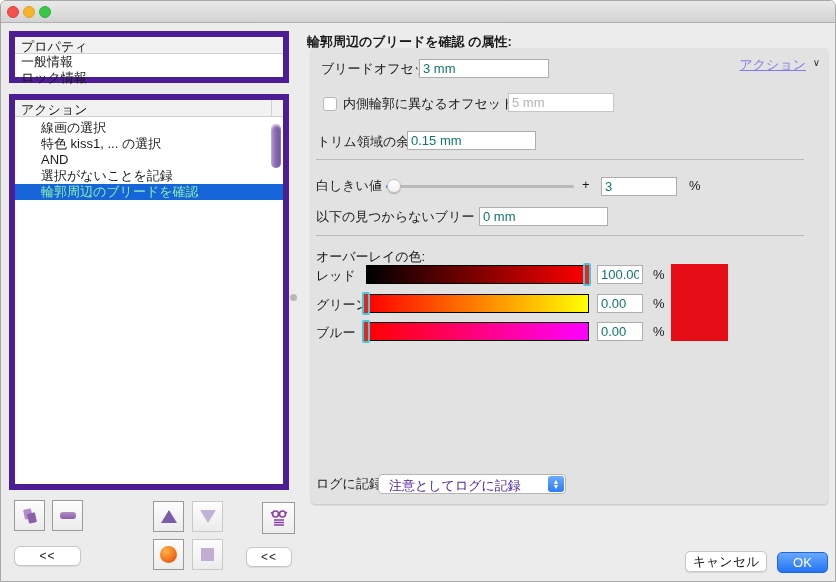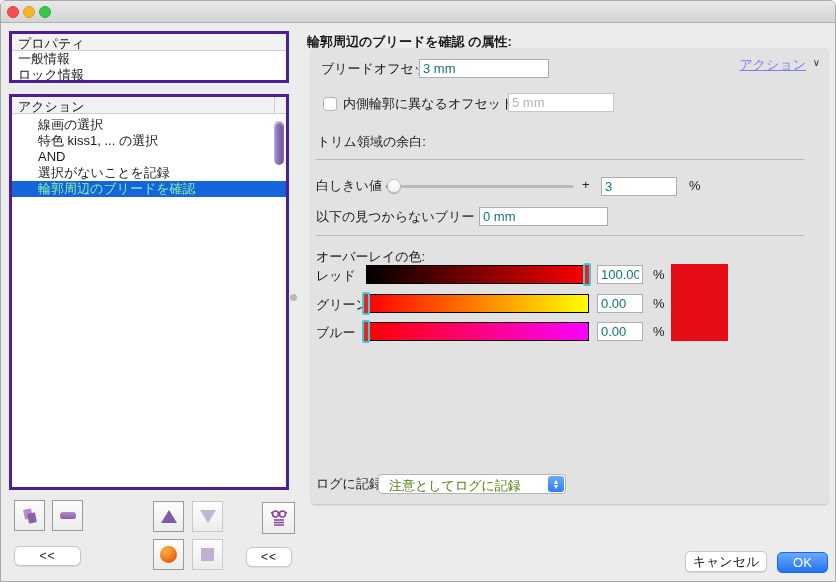--- a/index.html
+++ b/index.html
@@ -10,21 +10,21 @@
   
   .titlebar { position:absolute; left:0; top:0; width:100%; height:22px;
     background:linear-gradient(#e9e9e9,#d3d3d3); border-bottom:1px solid #b0b0b0; }
   .title { position:absolute; left:0; right:0; top:3px; text-align:center; font-size:13px; font-weight:600; color:#3e3e3e; }
   .tl { position:absolute; top:5px; width:12px; height:12px; border-radius:50%; }
   .tl.red   { left:6px;  background:#f4504e; border:1px solid #dd3f3d; }
   .tl.yel   { left:22px; background:#f6b42e; border:1px solid #e0a025; }
   .tl.grn   { left:38px; background:#3cc649; border:1px solid #2fae3c; }
 
   
-  .box { position:absolute; background:#fff; border:3px solid #4c1d95; }
+  .box { position:absolute; background:#fff; border:6px solid #4c1d95; }
   .box-header { height:17px; background:#f2f2f2; border-bottom:1px solid #cfcfcf; padding:1px 0 0 6px; font-size:13px; position:relative; }
   .box-header .hdr-divider { position:absolute; right:11px; top:0; bottom:0; width:1px; background:#cfcfcf; }
   #prop-box   { left:8px; top:30px; width:280px; height:52px; }
   #action-box { left:8px; top:93px; width:280px; height:396px; }
   .list-item { height:16px; line-height:16px; padding-left:6px; white-space:nowrap; overflow:hidden; }
   #action-box .list-item { padding-left:26px; }
   #action-list { padding-top:3px; }
   .list-item.selected { background:#1664d9; color:#86efac; padding-left:26px; }
   .scroll-pill { position:absolute; right:2px; top:24px; width:10px; height:44px; border-radius:6px;
     background:linear-gradient(90deg,#b39ecf,#8a6cb4 45%,#6f4f9e); box-shadow:inset 0 2px 2px rgba(255,255,255,.6); }
@@ -54,21 +54,21 @@
   .channel-row:nth-child(3) { top:274px; }
   .ch-label { position:absolute; left:5px; top:2px; }
   .ch-bar { position:absolute; left:55px; top:0; width:223px; height:19px; border:1px solid #000; }
   .ch-handle { position:absolute; top:-3px; width:8px; height:23px; background:#e0281e; border:2px solid #45c8dc; border-radius:2px; }
   .ch-input { left:286px; top:0; width:46px; }
   .ch-unit { position:absolute; left:342px; top:2px; }
   .swatch { position:absolute; left:360px; top:216px; width:57px; height:77px; }
 
   
   .dropdown { position:absolute; left:67px; top:426px; width:188px; height:20px; background:#fff; border:1px solid #b5b5b5; border-radius:4px; cursor:default; }
-  .dropdown .dd-text { position:absolute; left:10px; top:2px; color:#4d7c0f; }
+  .dropdown .dd-text { position:absolute; left:10px; top:2px; color:#4c1d95; }
   .dd-stepper { position:absolute; right:1px; top:1px; width:16px; height:16px; border-radius:3px; background:linear-gradient(#6aabfc,#2e7bf6); color:#fff; }
   .dd-stepper span { position:absolute; left:0; right:0; text-align:center; font-size:7px; line-height:7px; }
   .dd-stepper .up { top:2px; } .dd-stepper .dn { bottom:2px; }
 
   
   .icon-btn { position:absolute; width:31px; height:31px; background:linear-gradient(#fdfdfd,#ececec); border:1px solid #9a9a9a; display:flex; align-items:center; justify-content:center; }
   .icon-btn.disabled { border-color:#c9c9c9; }
   .pill-btn { position:absolute; height:20px; background:#fff; border:1px solid #c6c6c6; border-radius:6px; font-size:12px; letter-spacing:1px; text-align:center; line-height:18px; box-shadow:0 1px 1px rgba(0,0,0,.08); }
   #btn-dup { left:13px; top:499px; } #btn-remove { left:51px; top:499px; }
   #btn-up { left:152px; top:500px; } #btn-down { left:191px; top:500px; }
@@ -130,20 +130,21 @@
     <span class="link-chev">∨</span>
 
     <span class="lbl" style="left:10px; top:13px;">ブリードオフセット:</span>
     <input class="tinput" style="left: 108px; top: 11px; width: 130px;" value="3 mm">
 
     <span class="checkbox"></span>
     <span class="lbl" style="left:32px; top:48px;">内側輪郭に異なるオフセットを使用:</span>
     <input class="tinput" style="left: 197px; top: 45px; width: 106px;" disabled="" value="5 mm">
 
     <span class="lbl" style="left:6px; top:86px;">トリム領域の余白:</span>
+    <input class="tinput" style="left: 96px; top: 83px; width: 129px;" value="0.15 mm">
 
     <div class="sep" style="top:111px;"></div>
 
     <span class="lbl" style="left:5px; top:130px;">白しきい値</span>
     <span class="lbl" style="left:66px; top:129px;">-</span>
     <div class="slider-track">
       <div class="slider-fill" id="slider-fill" style="width: 4%;"></div>
       <div class="slider-thumb" id="slider-thumb" style="left: calc(4% - 7px);"></div>
     </div>
     <span class="lbl" style="left:271px; top:129px;">+</span>

